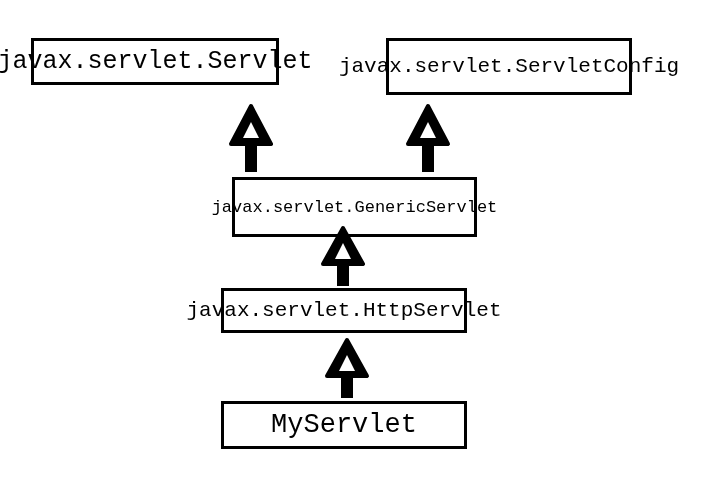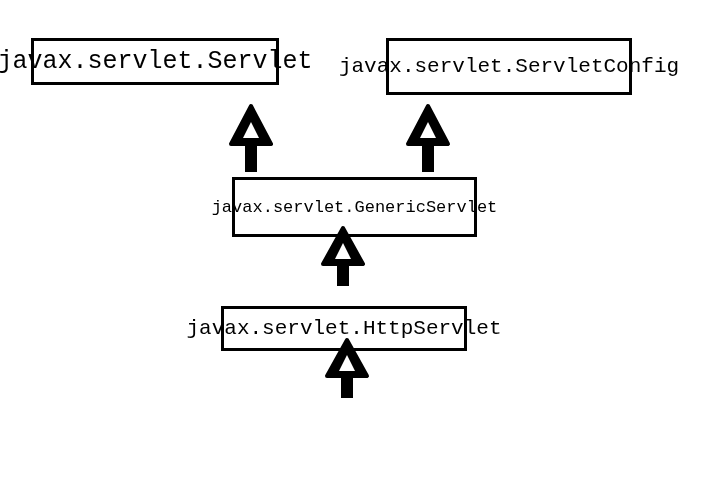--- a/index.html
+++ b/index.html
@@ -47,21 +47,20 @@
     font-size: 21px;
   }
   #node-genericservlet {
     left: 218px; top: 177px; width: 245px; height: 60px;
     font-size: 17px;
     margin-left: 14px;
   }
   #node-httpservlet {
     left: 221px; top: 288px; width: 246px; height: 45px;
     font-size: 21px;
-    margin-top: 18px;
   }
   #node-myservlet {
     left: 221px; top: 401px; width: 246px; height: 48px;
     font-size: 27px;
   }
 
   
   .edge {
     position: absolute;
   }
@@ -84,20 +83,23 @@
   </div>
 
   <div class="node" id="node-genericservlet">
     <span class="node-label">javax.servlet.GenericServlet</span>
   </div>
 
   <div class="node" id="node-httpservlet">
     <span class="node-label">javax.servlet.HttpServlet</span>
   </div>
 
+  <div class="node" id="node-myservlet">
+    <span class="node-label">MyServlet</span>
+  </div>
 
   <div class="edge" id="edge-0" style="left:227px; top:104px;">
     <svg width="48" height="70" viewBox="0 0 48 70">
       <path d="M24 2 L44 40 L4 40 Z" fill="#000000" stroke="#000000" stroke-width="4" stroke-linejoin="round"></path>
       <path d="M24 18 L32 34 L16 34 Z" fill="#ffffff"></path>
       <rect x="18" y="38" width="12" height="30" fill="#000000"></rect>
     </svg>
   </div>
 
   <div class="edge" id="edge-1" style="left:404px; top:104px;">

